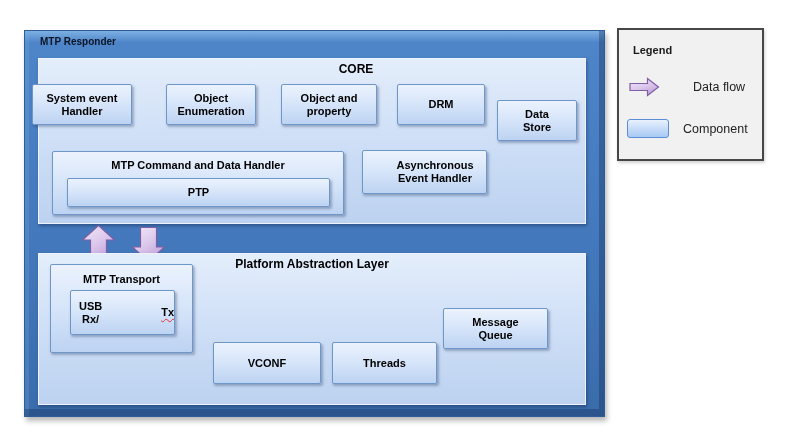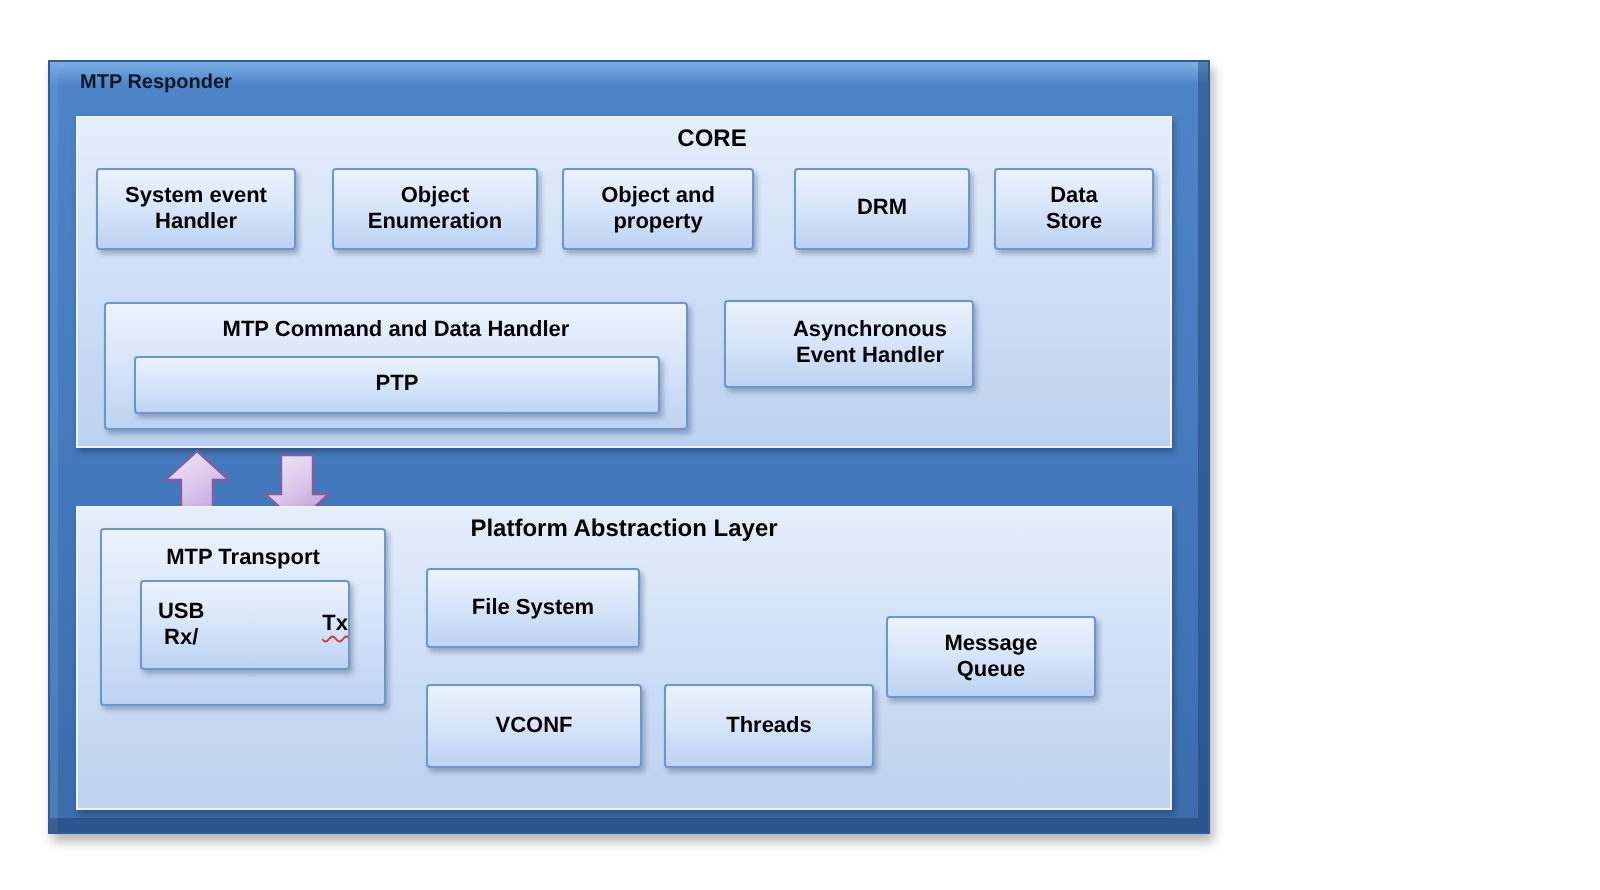--- a/index.html
+++ b/index.html
@@ -21,28 +21,28 @@
          box-shadow:1px 2px 3px rgba(20,40,80,.45);}
   .panel-title{position:absolute;font-weight:bold;font-size:12px;color:#000;text-align:center;}
 
   
   .box{position:absolute;box-sizing:border-box;display:flex;align-items:center;justify-content:center;
        text-align:center;font-weight:bold;font-size:11px;line-height:13px;color:#000;
        background:linear-gradient(180deg,#ebf2fd 0%,#d8e6fa 45%,#bdd3f2 100%);
        border:1px solid #6d96c9;border-radius:2px;
        box-shadow:1.5px 2px 2.5px rgba(40,60,100,.35);}
   .box--top{align-items:flex-start;padding-top:7px;}
-  .wrap-narrow{padding-left:18px;padding-right:18px;}
+  .wrap-narrow{padding-left:18px;padding-right:18px;margin-top:16px;}
   .wrap-narrow2{padding-left:22px;padding-right:22px;margin-top:24px;}
 
   
   .core-panel{left:38px;top:58px;width:548px;height:166px;}
   .core-title{left:38px;top:62px;width:636px;}
-  .cb1{left:48px;top:84px;width:100px;height:41px;}
-  .cb2{left:166px;top:84px;width:103px;height:41px;}
+  .cb1{left:32px;top:84px;width:100px;height:41px;}
+  .cb2{left:166px;top:84px;width:90px;height:41px;}
   .cb3{left:281px;top:84px;width:96px;height:41px;}
   .cb4{left:397px;top:84px;width:88px;height:41px;}
   .cb5{left:497px;top:84px;width:80px;height:41px;}
   .cmd{left:52px;top:151px;width:292px;height:64px;}
   .ptp{left:67px;top:178px;width:263px;height:29px;}
   .async{left:362px;top:150px;width:125px;height:44px;padding-left:21px;}
 
   .arrow-up{position:absolute;left:81px;top:224px;}
   .arrow-down{position:absolute;left:131px;top:226px;}
 
@@ -110,19 +110,27 @@
 
   <div class="panel pal-panel"></div>
   <div class="panel-title pal-title">Platform Abstraction Layer</div>
 
   <div class="box box--top transport">MTP Transport</div>
   <div class="box usb">
     <span class="usb-prefix">USB Rx/</span>
     <span class="misspelled">Tx</span>
   </div>
 
-  <div class="box fs">File System</div>
   <div class="box mq wrap-narrow2">Message Queue</div>
   <div class="box vconf">VCONF</div>
   <div class="box threads">Threads</div>
 
+  <div class="legend">
+    <div class="legend-title">Legend</div>
+    <svg class="legend-arrow" width="31" height="20" viewBox="0 0 31 20">
+      <polygon points="1,6.5 18.5,6.5 18.5,1.5 29.5,10 18.5,18.5 18.5,13.5 1,13.5" fill="url(#agrad)" stroke="#7e5ea4" stroke-width="1.2"></polygon>
+    </svg>
+    <div class="legend-label1">Data flow</div>
+    <div class="legend-swatch"></div>
+    <div class="legend-label2">Component</div>
+  </div>
 
 </div>
 
 </body></html>

